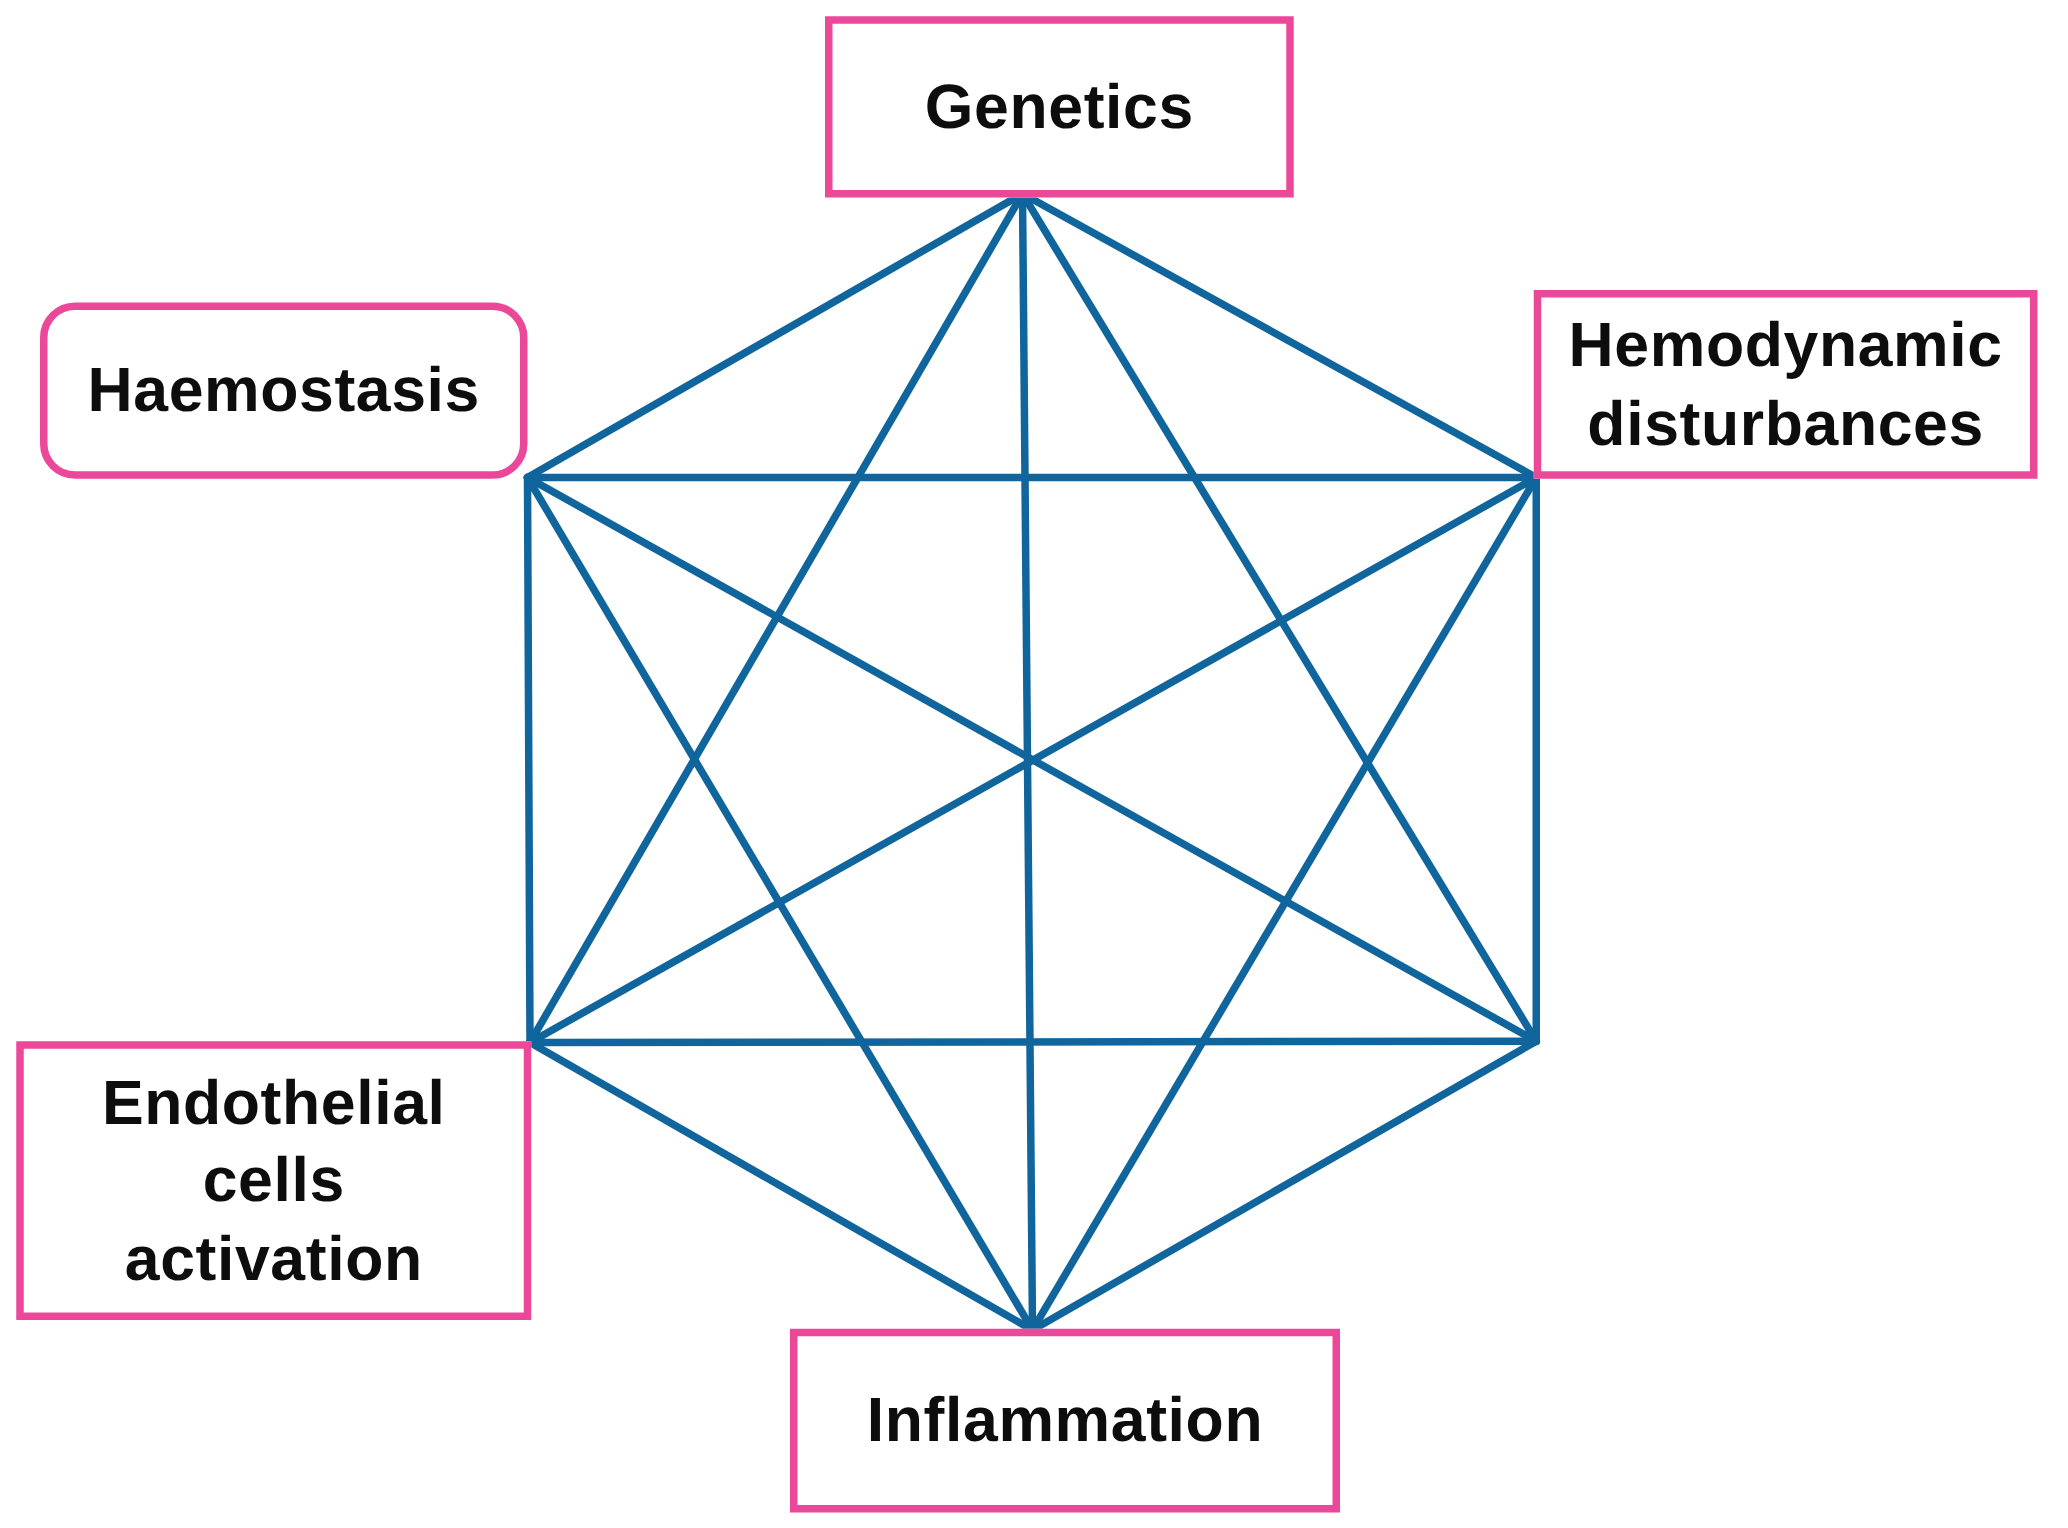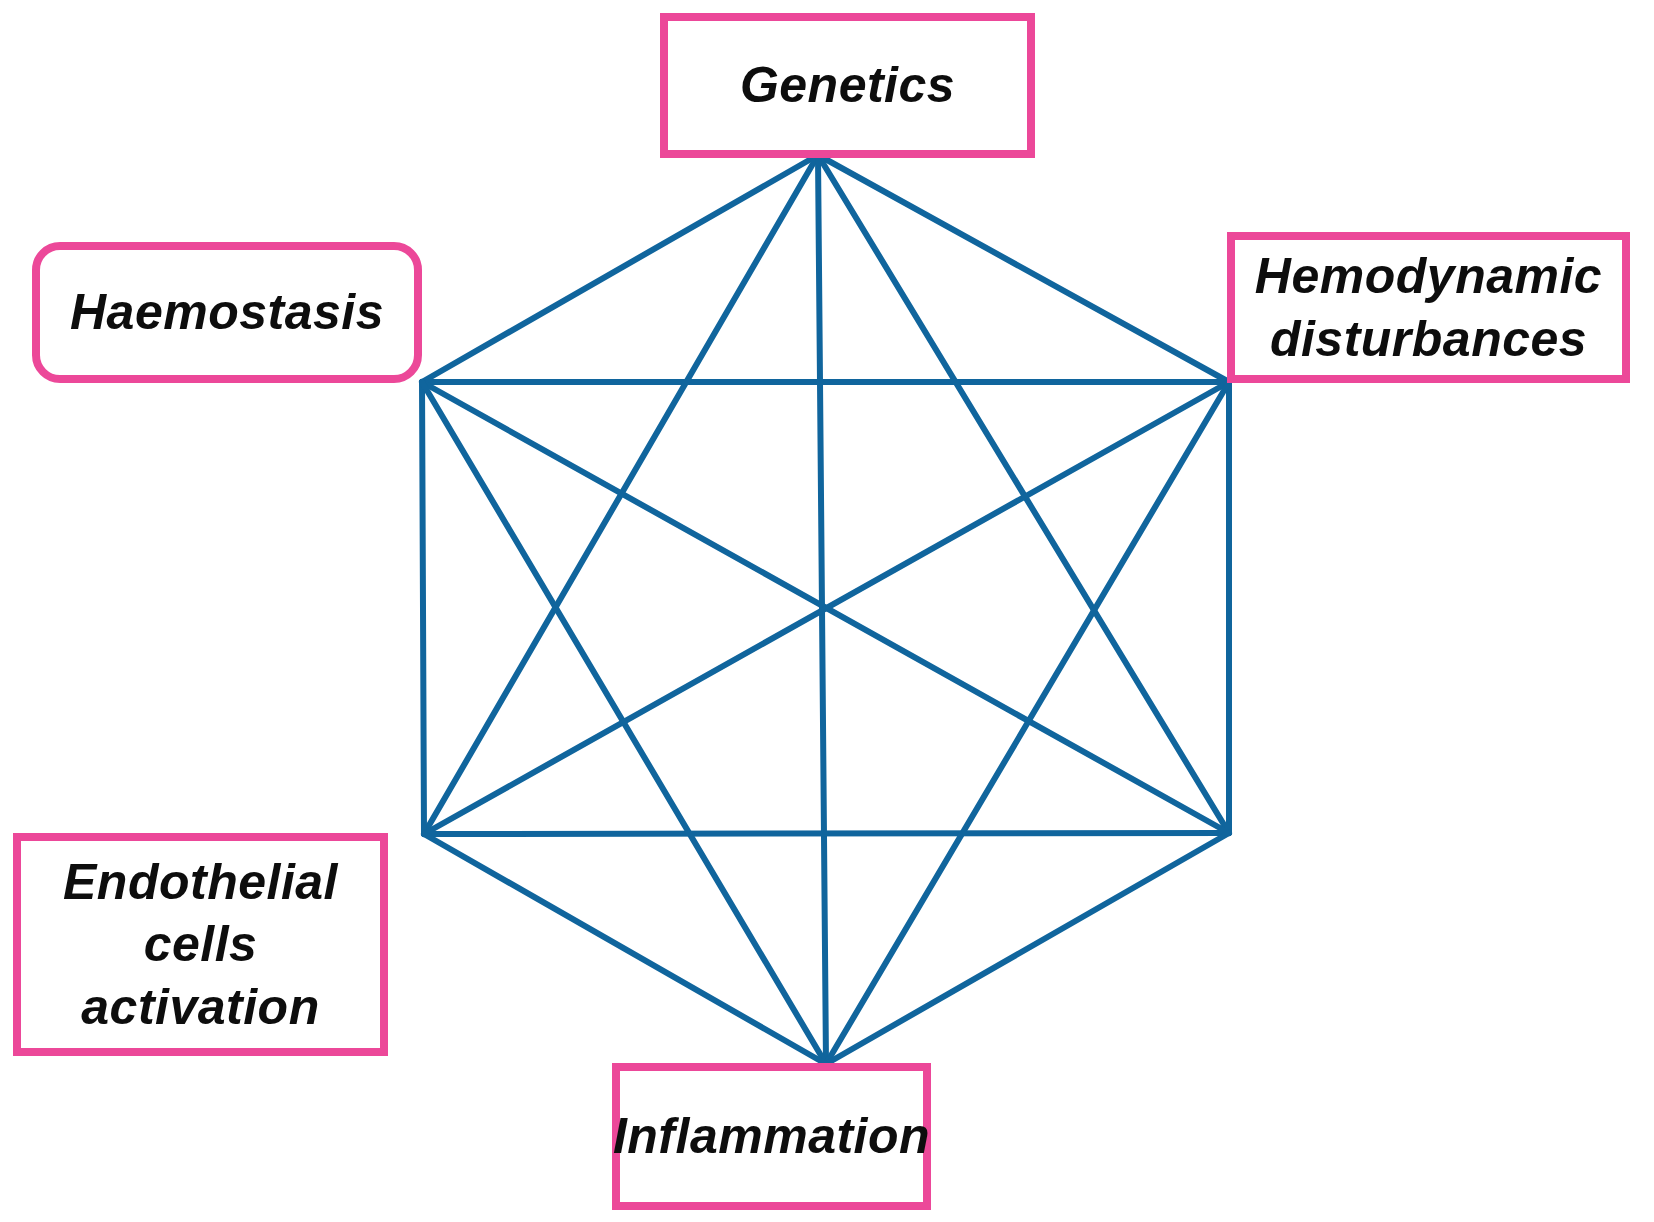--- a/index.html
+++ b/index.html
@@ -20,42 +20,41 @@
     left: 0;
     top: 0;
     width: 1654px;
     height: 1222px;
     display: block;
   }
   .node {
     position: absolute;
     box-sizing: border-box;
     background: #ffffff;
-    border: 8px solid #ec4899;
+    border: 6px solid #ec4899;
     display: flex;
     align-items: center;
     justify-content: center;
     text-align: center;
-    font-style: italic;
   }
   .node span {
     display: block;
     white-space: pre-line;
     font-weight: 700;
     font-size: 50px;
     line-height: 1.25;
     color: #0d0d0d;
     letter-spacing: 0.5px;
   }
   .node-genetics     { left: 660px;  top: 13px;   width: 375px; height: 145px; }
   .node-haemostasis  { left: 32px;   top: 242px;  width: 390px; height: 141px; border-radius: 28px; }
   .node-hemodynamic  { left: 1227px; top: 232px;  width: 403px; height: 151px; }
-  .node-endothelial  { left: 13px;   top: 833px;  width: 375px; height: 223px; text-align: center; }
+  .node-endothelial  { left: 13px;   top: 833px;  width: 412px; height: 223px; text-align: center; }
   .node-hypoxia      { left: 1227px; top: 832px;  width: 386px; height: 141px; }
-  .node-inflammation { left: 612px;  top: 1063px; width: 319px; height: 147px; }
+  .node-inflammation { left: 632px;  top: 1063px; width: 440px; height: 147px; }
 </style>
 </head>
 <body>
 
 <div class="canvas">
 
   <svg class="edges" viewBox="0 0 1654 1222" xmlns="http://www.w3.org/2000/svg">
       <line x1="818" y1="155" x2="422" y2="382" stroke="#10659d" stroke-width="6" stroke-linecap="round"></line>
       <line x1="818" y1="155" x2="1229" y2="382" stroke="#10659d" stroke-width="6" stroke-linecap="round"></line>
       <line x1="818" y1="155" x2="1229" y2="833" stroke="#10659d" stroke-width="6" stroke-linecap="round"></line>

